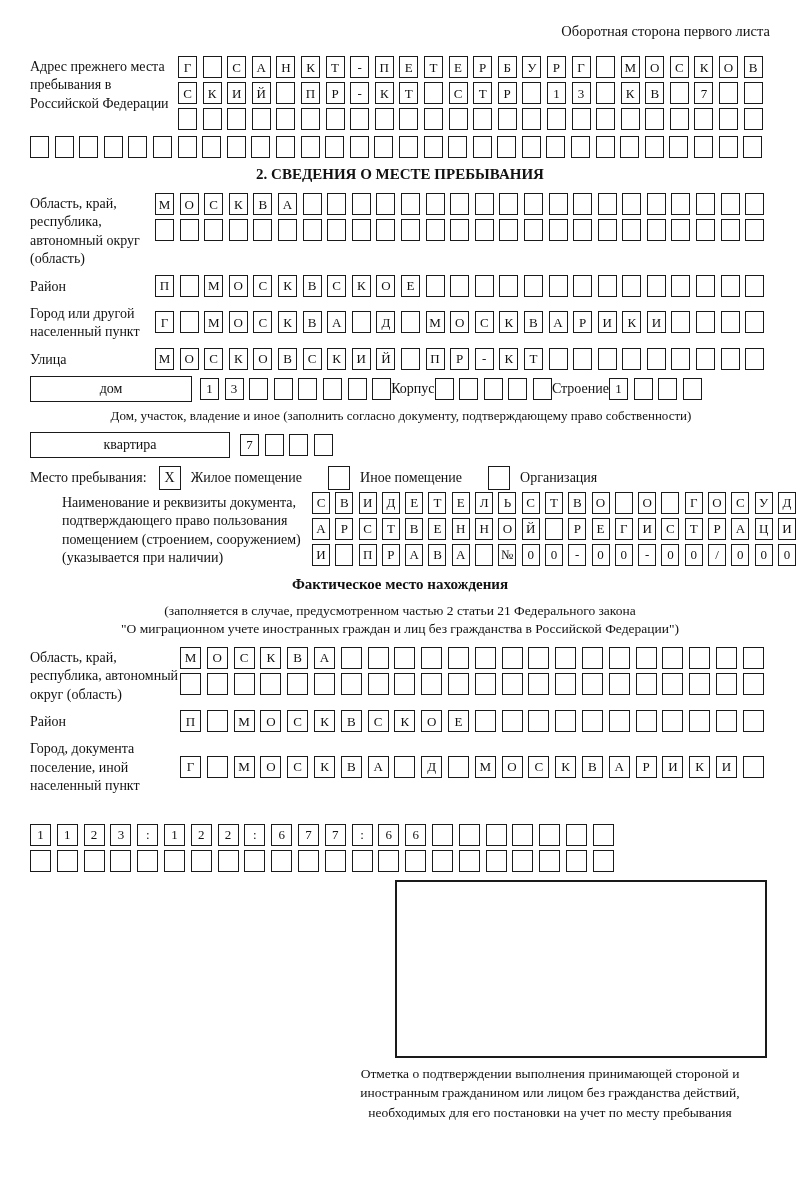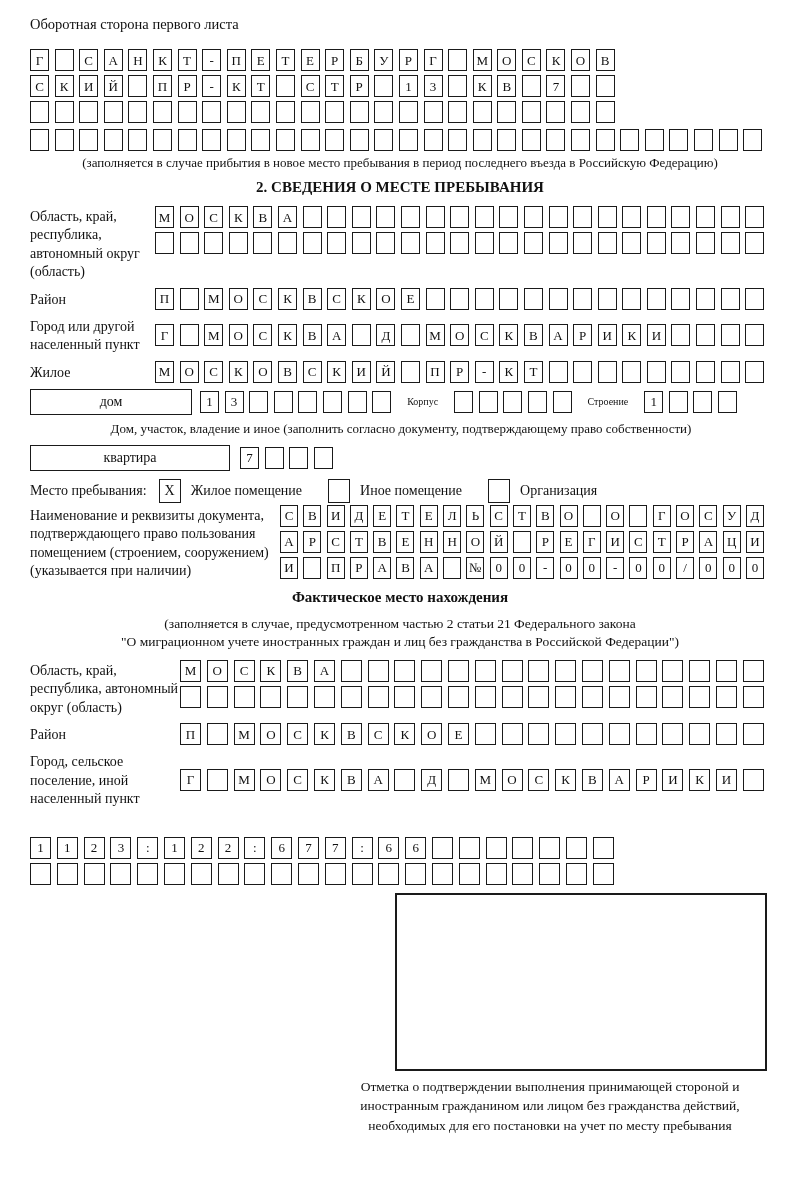--- a/index.html
+++ b/index.html
@@ -5,26 +5,26 @@
   * { margin:0; padding:0; box-sizing:border-box; }
   html,body { background:#ffffff; }
   .page {
     position:relative;
     width:800px; min-height:1180px;
     padding:16px 30px 10px 30px;
     font-family:"Liberation Serif", serif;
     color:#111;
     background:#fff;
   }
-  .hdr { text-align:left; font-size:14.5px; margin-bottom:16px; }
+  .hdr { text-align:right; font-size:14.5px; margin-bottom:16px;margin-top:7px; }
 
   .frow { display:flex; align-items:flex-start; margin-bottom:6px; }
   .frow.vcenter { align-items:center; }
   .lbl { font-size:14px; line-height:1.32; flex:0 0 auto; padding-top:2px; }
-  .w148 { width:148px; } .w125 { width:125px; } .w250 { width:250px; } .w150 { width:150px; }
+  .w148 { width:148px; } .w125 { width:125px; } .w250 { width:250px;margin-left:32px; } .w150 { width:150px; }
 
   .gridcol { display:flex; flex-direction:column; gap:4px; }
   .cellrow { display:flex; gap:5.6px; }
   .cell {
     width:19px; height:22px; flex:0 0 auto;
     border:1.5px solid #1a1a1a;
     display:flex; align-items:center; justify-content:center;
     font-size:13px; line-height:1;
   }
   .cellrow.wide .cell  { width:21px; }
@@ -37,21 +37,21 @@
   .caption.left { text-align:center; margin-left:2px; }
   .sectitle { font-size:15px; font-weight:bold; text-align:center; margin:8px 0 10px 0; }
 
   .namebox {
     border:1.5px solid #1a1a1a; height:26px;
     display:flex; align-items:center; justify-content:center;
     font-size:14px; flex:0 0 auto;
   }
   .housebox { width:162px; margin-right:8px; }
   .aptbox   { width:200px; margin-right:10px; }
-  .inlbl { font-size:10px; margin:0 16px; white-space:nowrap; align-self:center; }
+  .inlbl { font-size:14px; margin:0 0; white-space:nowrap; align-self:center; }
 
   .chkrow { display:flex; align-items:center; margin:8px 0 2px 0; font-size:14px; }
   .chk {
     width:22px; height:24px; border:1.5px solid #1a1a1a; flex:0 0 auto;
     display:flex; align-items:center; justify-content:center;
     font-size:14px; margin:0 10px 0 12px;
   }
   .chklbl { margin-right:14px; }
 
   .factcap { font-size:13.5px; text-align:center; margin:2px 0; }
@@ -61,20 +61,21 @@
   .stamp-cap { width:440px; margin-left:auto; margin-top:6px; font-size:13.5px; text-align:center; line-height:1.45; }
 </style>
 </head>
 <body>
 
 <div class="page">
 
   <div class="hdr">Оборотная сторона первого листа</div>
 
   <div class="frow">
+    <div class="lbl w148">Адрес прежнего места пребывания в Российской Федерации</div>
     <div class="gridcol">
       <div class="cellrow">
           <span class="cell">Г</span>
           <span class="cell"></span>
           <span class="cell">С</span>
           <span class="cell">А</span>
           <span class="cell">Н</span>
           <span class="cell">К</span>
           <span class="cell">Т</span>
           <span class="cell">-</span>
@@ -174,21 +175,20 @@
       <span class="cell"></span>
       <span class="cell"></span>
       <span class="cell"></span>
       <span class="cell"></span>
       <span class="cell"></span>
       <span class="cell"></span>
       <span class="cell"></span>
       <span class="cell"></span>
       <span class="cell"></span>
     </div>
-  <div class="caption">(заполняется в случае прибытия в новое место пребывания в период последнего въезда в Российскую Федерацию)</div>
 
   <div class="sectitle">2. СВЕДЕНИЯ О МЕСТЕ ПРЕБЫВАНИЯ</div>
 
   <div class="frow">
     <div class="lbl w125">Область, край, республика, автономный округ (область)</div>
     <div class="gridcol">
       <div class="cellrow">
           <span class="cell">М</span>
           <span class="cell">О</span>
           <span class="cell">С</span>
@@ -301,21 +301,21 @@
         <span class="cell">К</span>
         <span class="cell">И</span>
         <span class="cell"></span>
         <span class="cell"></span>
         <span class="cell"></span>
         <span class="cell"></span>
       </div>
   </div>
 
   <div class="frow vcenter">
-    <div class="lbl w125">Жилое</div>
+    <div class="lbl w125">Улица</div>
     <div class="cellrow">
         <span class="cell">М</span>
         <span class="cell">О</span>
         <span class="cell">С</span>
         <span class="cell">К</span>
         <span class="cell">О</span>
         <span class="cell">В</span>
         <span class="cell">С</span>
         <span class="cell">К</span>
         <span class="cell">И</span>
@@ -543,21 +543,21 @@
         <span class="cell"></span>
         <span class="cell"></span>
         <span class="cell"></span>
         <span class="cell"></span>
         <span class="cell"></span>
         <span class="cell"></span>
       </div>
   </div>
 
   <div class="frow vcenter">
-    <div class="lbl w150">Город, сельское поселение, иной населенный пункт</div>
+    <div class="lbl w150">Город, документа поселение, иной населенный пункт</div>
     <div class="cellrow wide">
         <span class="cell">Г</span>
         <span class="cell"></span>
         <span class="cell">М</span>
         <span class="cell">О</span>
         <span class="cell">С</span>
         <span class="cell">К</span>
         <span class="cell">В</span>
         <span class="cell">А</span>
         <span class="cell"></span>

